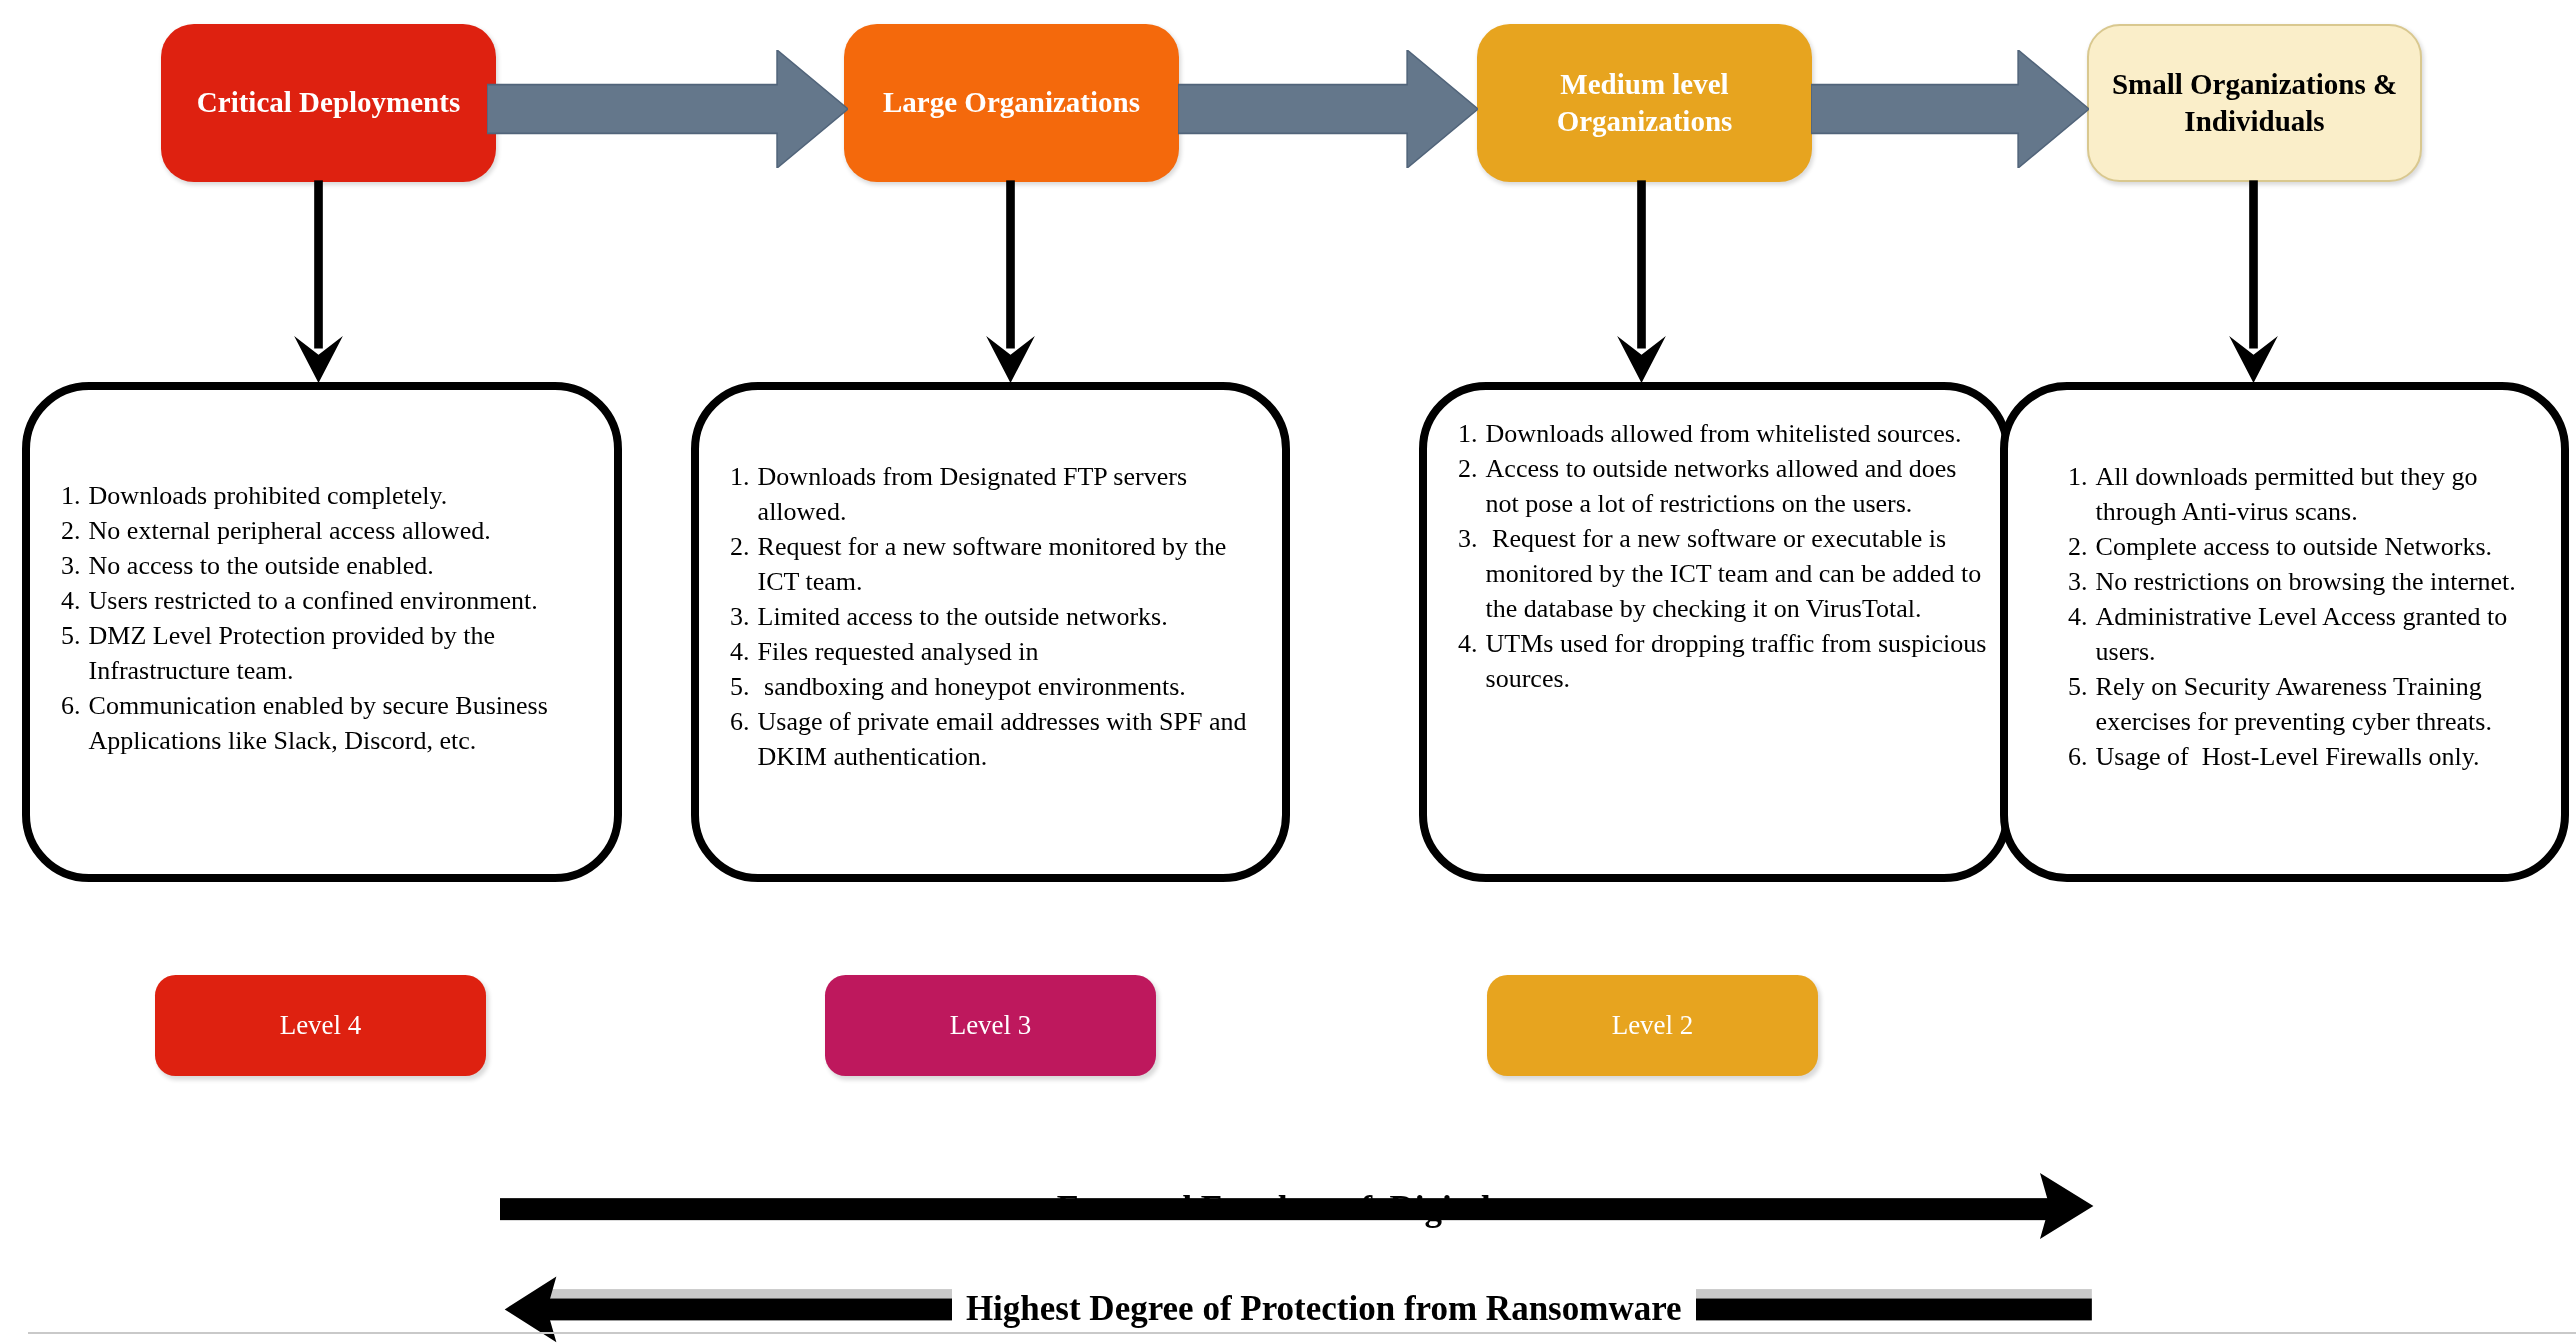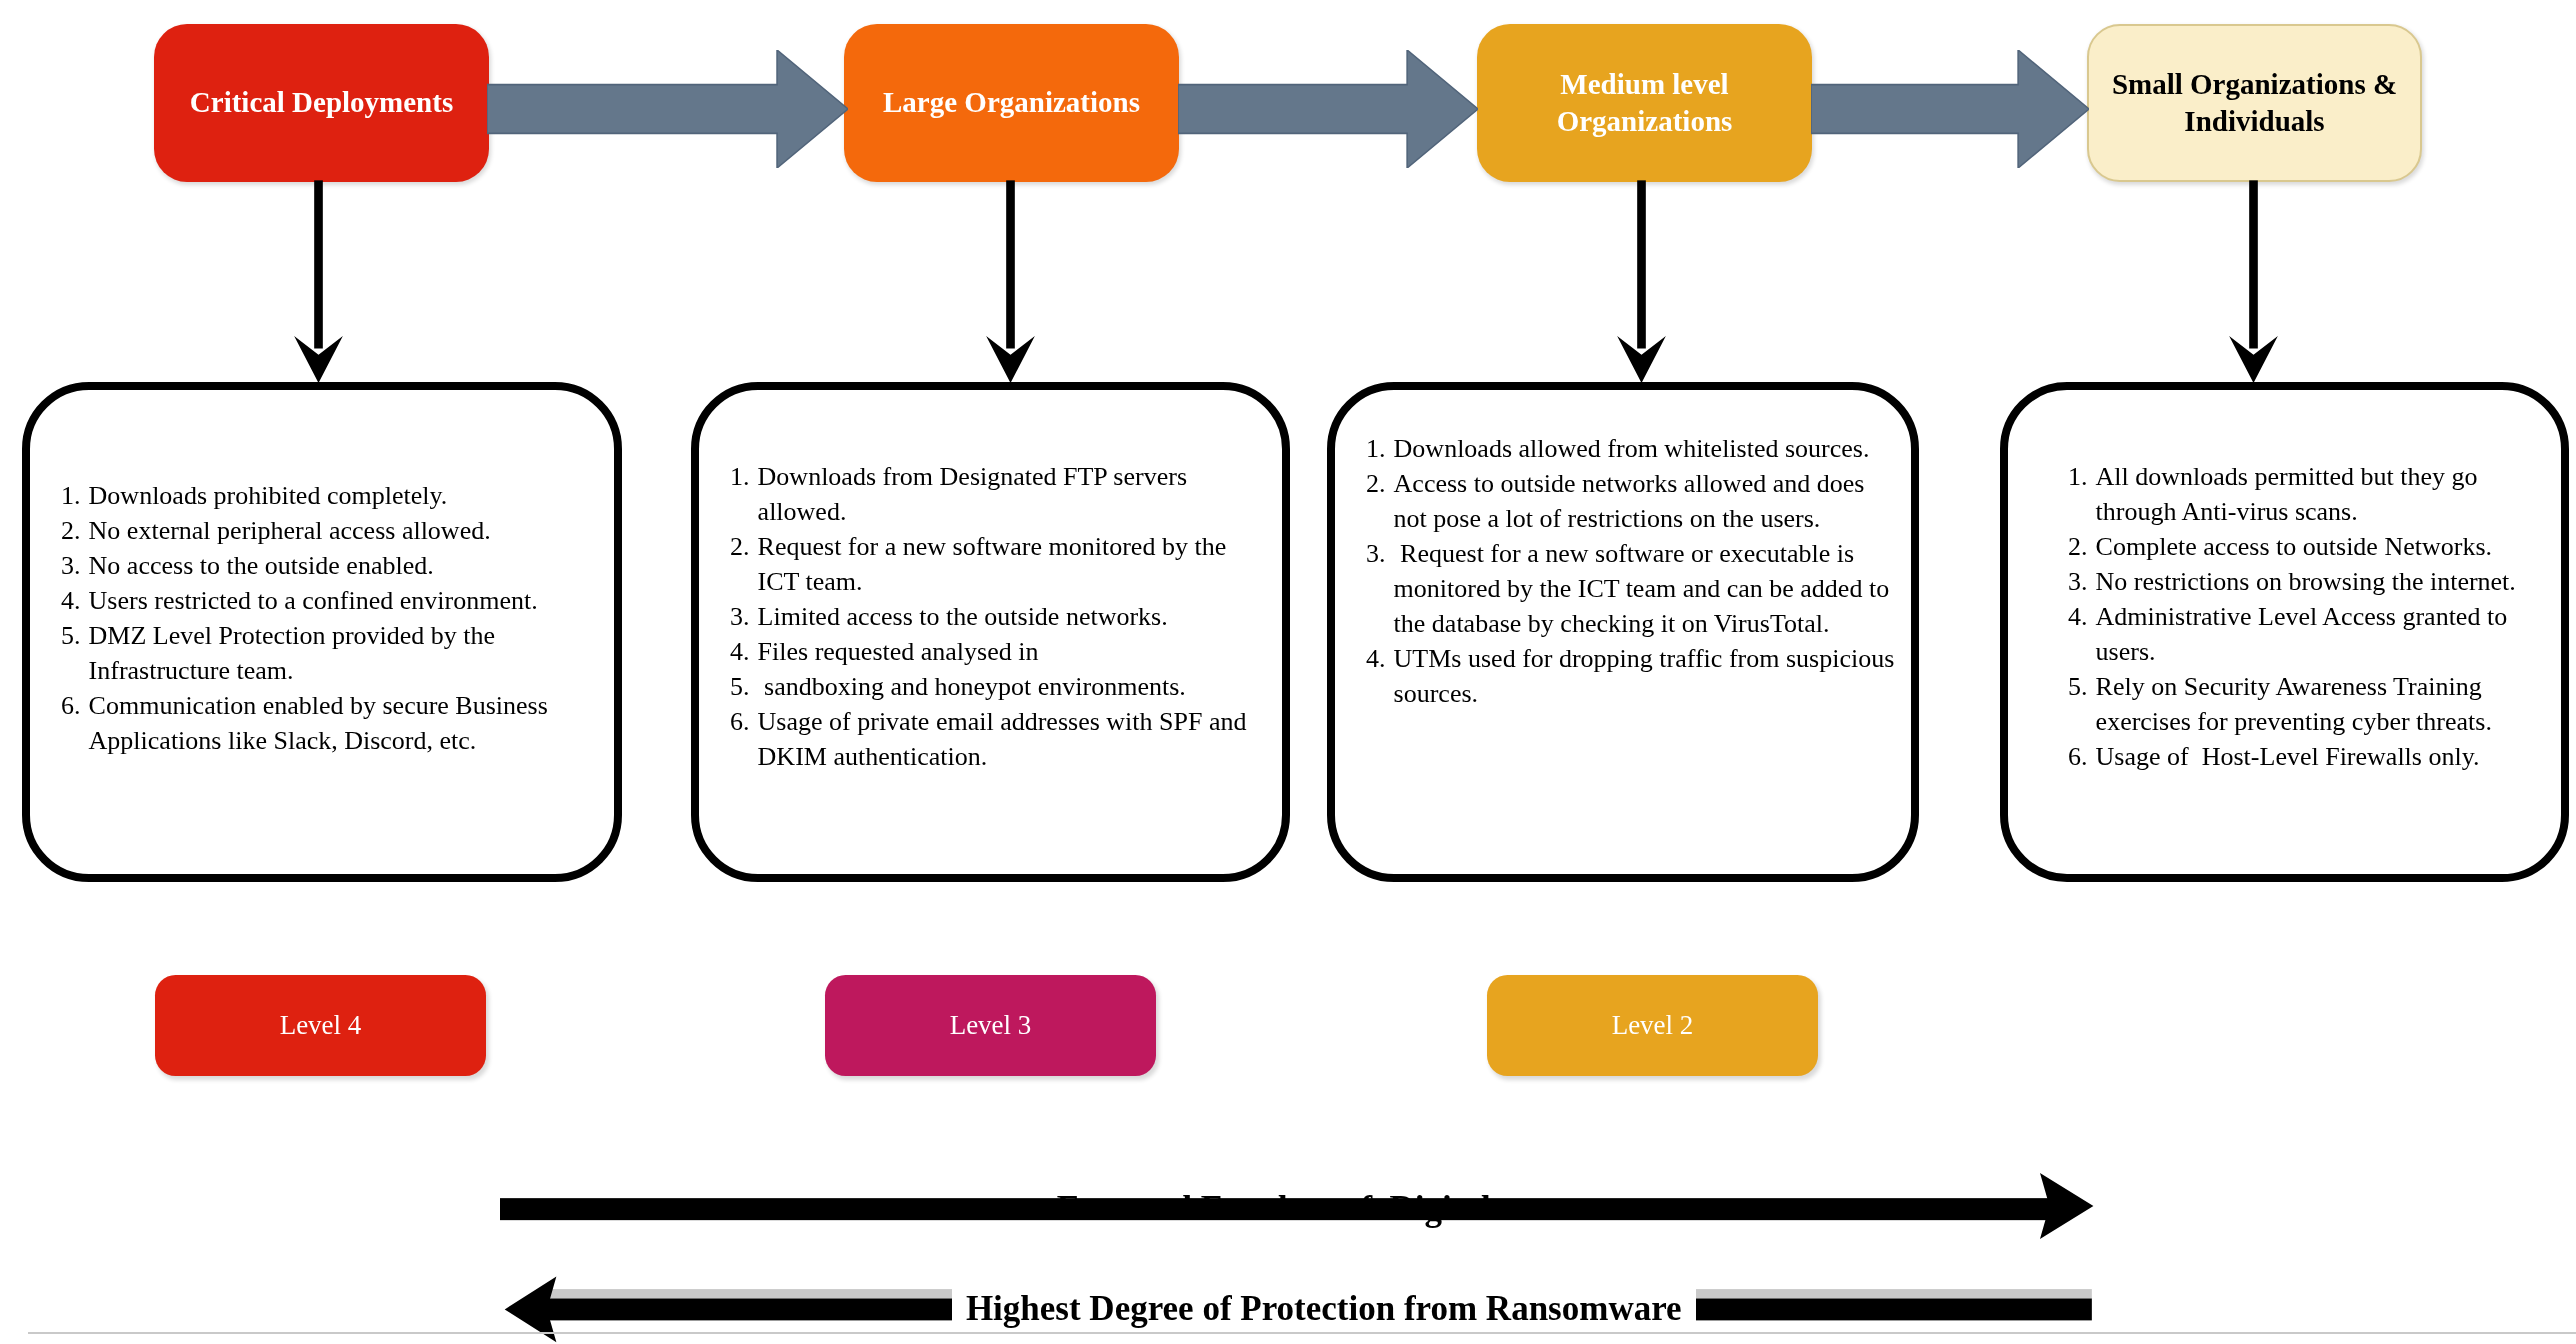--- a/index.html
+++ b/index.html
@@ -30,21 +30,21 @@
   .varrow svg { display:block; width:100%; height:100%; }
 
   
   .dbox {
     position:absolute; top:382px; height:500px; background:#ffffff;
     border:8.7px solid #000; border-radius:67px; box-sizing:border-box;
     font-size:26px; line-height:35px;
   }
   #dbox1{left:22px;  width:600px; padding-top:88px;}
   #dbox2{left:691px; width:599px; padding-top:69px;}
-  #dbox3{left:1327px;width:592px; padding-top:41px;}
+  #dbox3{left:1419px;width:592px; padding-top:26px;}
   #dbox4{left:2000px;width:569px; padding-top:69px;padding-left:29px;}
   .dbox ol { margin:0; padding:0 12.6px 0 57px; }
   .dbox li { white-space:pre-wrap; padding-left:1.6px; }
 
   
   .level-box {
     position:absolute; top:975px; width:331px; height:101px; border-radius:20.5px;
     display:flex; align-items:center; justify-content:center; font-size:27px;
     box-sizing:border-box; box-shadow:2.4px 3.2px 4.7px rgba(0,0,0,.15);
   }
@@ -63,21 +63,21 @@
   #axis-ease svg { top:30px; width:1599px; height:66px; }
   #axis-protect svg { top:31.5px; width:1599px; height:72px; }
 
   .baseline { position:absolute; top:1332px; left:28px; width:2548px; height:2.4px; }
 </style>
 </head>
 <body>
 
 <div class="canvas">
 
-  <div class="tier-box" id="tier1" style="background-color: rgb(222, 33, 16); color: rgb(255, 255, 255);">
+  <div class="tier-box" id="tier1" style="background-color: rgb(222, 33, 16); color: rgb(255, 255, 255); margin-left: 7px;">
     <span class="tier-label">Critical Deployments</span>
   </div>
   <div class="tier-box" id="tier3" style="background-color: rgb(231, 164, 31); color: rgb(255, 255, 255);">
     <span class="tier-label">Medium level
 Organizations</span>
   </div>
   <div class="tier-box" id="tier2" style="background-color: rgb(244, 105, 12); color: rgb(255, 255, 255);">
     <span class="tier-label">Large Organizations</span>
   </div>
   <div class="tier-box" id="tier4" style="background-color: rgb(250, 238, 201); color: rgb(0, 0, 0); border-color: rgb(217, 200, 143);">

